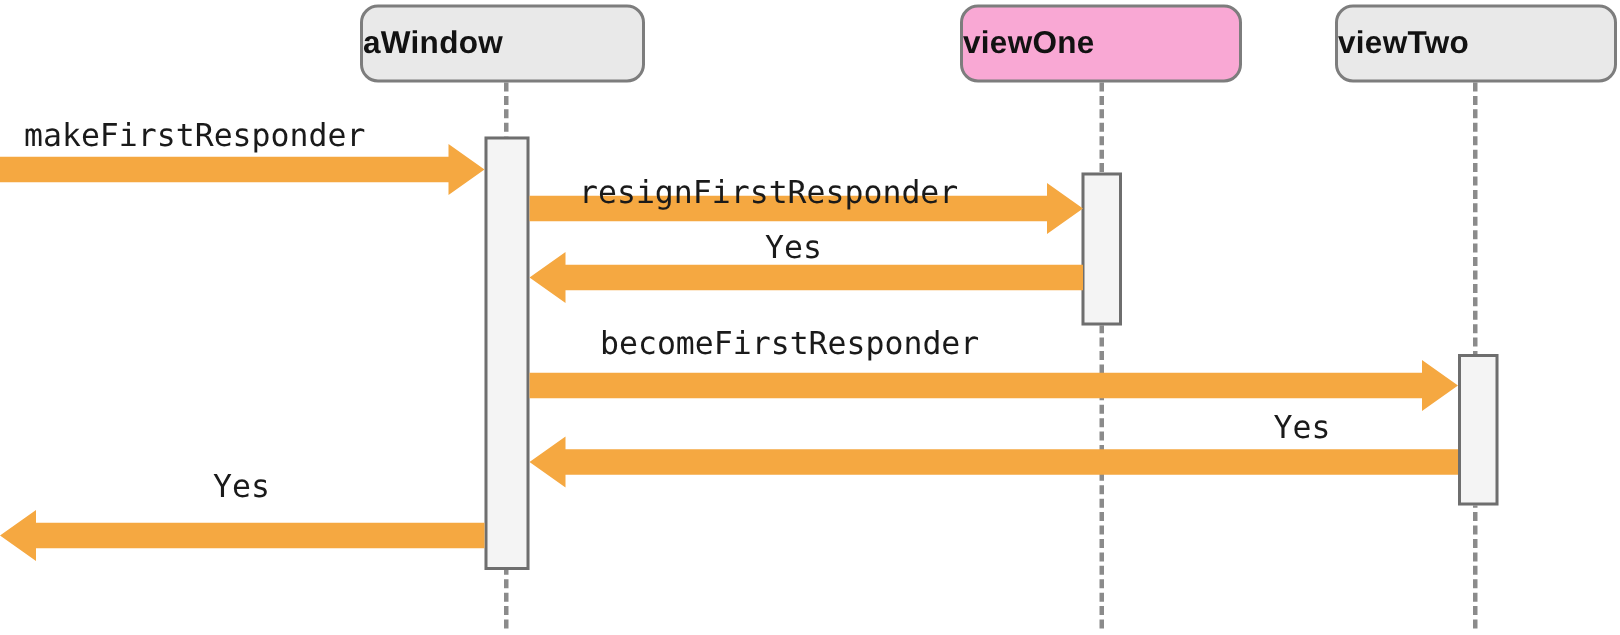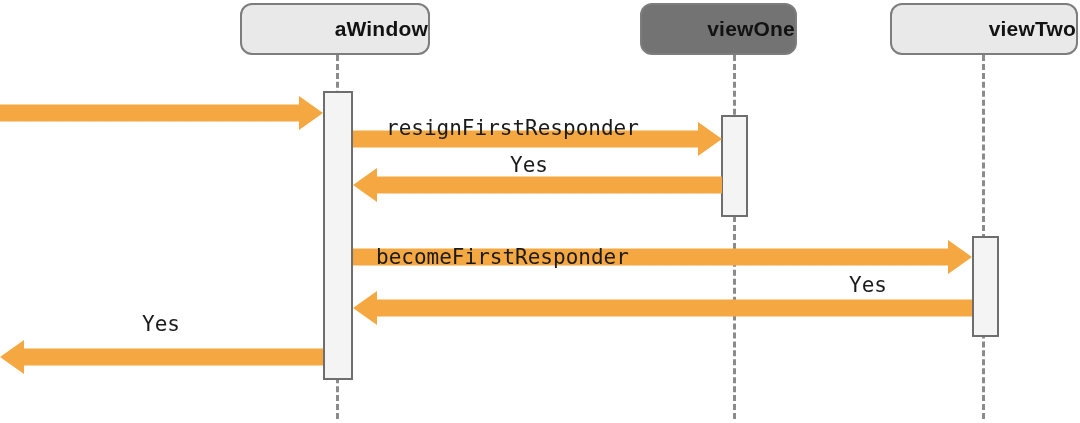--- a/index.html
+++ b/index.html
@@ -18,21 +18,21 @@
   }
   
   .lifeline-head {
     position: absolute;
     box-sizing: border-box;
     background: #e9e9e9;
     border: 2px solid #7d7d7d;
     border-radius: 12px;
     display: flex;
     align-items: center;
-    justify-content: flex-end;
+    justify-content: flex-start;
     font-family: "Liberation Sans", sans-serif;
     font-weight: bold;
     font-size: 21px;
     color: #121212;
     letter-spacing: 0.2px;
   }
   
   .lifeline-dash {
     position: absolute;
     width: 0;
@@ -75,52 +75,53 @@
     <div class="lifeline-dash" style="left: 733px; top: 55px; height: 364px; border-left-color: rgb(139, 139, 139);"></div>
     <div class="lifeline-dash" style="left: 982px; top: 55px; height: 364px; border-left-color: rgb(139, 139, 139);"></div>
     <div class="activation" style="left: 323px; top: 91px; width: 30px; height: 289px; background: rgb(244, 244, 244); border-color: rgb(110, 110, 110);"></div>
     <div class="activation" style="left: 721px; top: 115px; width: 27px; height: 102px; background: rgb(244, 244, 244); border-color: rgb(110, 110, 110);"></div>
     <div class="activation" style="left: 972px; top: 236px; width: 27px; height: 101px; background: rgb(244, 244, 244); border-color: rgb(110, 110, 110);"></div>
     <div class="msg-arrow" style="left: 0px; top: 95.5px; width: 323px; height: 34px;">
       <svg viewBox="0 0 323 34" preserveAspectRatio="none" width="323" height="34">
         <path d="M0,8.5 L299,8.5 L299,0 L323,17 L299,34 L299,25.5 L0,25.5 Z" fill="#f5a841"></path>
       </svg>
     </div>
+    <div class="msg-label" style="left: 16px; top: 78px; color: rgb(26, 26, 26);">makeFirstResponder</div>
     <div class="msg-arrow" style="left: 353px; top: 121.5px; width: 369px; height: 34px;">
       <svg viewBox="0 0 369 34" preserveAspectRatio="none" width="369" height="34">
         <path d="M0,8.5 L345,8.5 L345,0 L369,17 L345,34 L345,25.5 L0,25.5 Z" fill="#f5a841"></path>
       </svg>
     </div>
     <div class="msg-label" style="left: 386px; top: 116px; color: rgb(26, 26, 26);">resignFirstResponder</div>
     <div class="msg-arrow" style="left: 353px; top: 167.5px; width: 369px; height: 34px;">
       <svg viewBox="0 0 369 34" preserveAspectRatio="none" width="369" height="34">
         <path d="M369,8.5 L24,8.5 L24,0 L0,17 L24,34 L24,25.5 L369,25.5 Z" fill="#f5a841"></path>
       </svg>
     </div>
     <div class="msg-label" style="left: 510px; top: 153px; color: rgb(26, 26, 26);">Yes</div>
     <div class="msg-arrow" style="left: 353px; top: 239.5px; width: 619px; height: 34px;">
       <svg viewBox="0 0 619 34" preserveAspectRatio="none" width="619" height="34">
         <path d="M0,8.5 L595,8.5 L595,0 L619,17 L595,34 L595,25.5 L0,25.5 Z" fill="#f5a841"></path>
       </svg>
     </div>
-    <div class="msg-label" style="left: 376px; top: 217px; color: rgb(26, 26, 26); margin-top: 28px;">becomeFirstResponder</div>
+    <div class="msg-label" style="left: 400px; top: 217px; color: rgb(26, 26, 26);">becomeFirstResponder</div>
     <div class="msg-arrow" style="left: 353px; top: 290.5px; width: 619px; height: 34px;">
       <svg viewBox="0 0 619 34" preserveAspectRatio="none" width="619" height="34">
         <path d="M619,8.5 L24,8.5 L24,0 L0,17 L24,34 L24,25.5 L619,25.5 Z" fill="#f5a841"></path>
       </svg>
     </div>
     <div class="msg-label" style="left: 849px; top: 273px; color: rgb(26, 26, 26);">Yes</div>
     <div class="msg-arrow" style="left: 0px; top: 339.5px; width: 323px; height: 34px;">
       <svg viewBox="0 0 323 34" preserveAspectRatio="none" width="323" height="34">
         <path d="M323,8.5 L24,8.5 L24,0 L0,17 L24,34 L24,25.5 L323,25.5 Z" fill="#f5a841"></path>
       </svg>
     </div>
     <div class="msg-label" style="left: 142px; top: 312px; color: rgb(26, 26, 26);">Yes</div>
     <div class="lifeline-head" style="left: 240px; top: 3px; width: 190px; height: 52px; background: rgb(233, 233, 233); border-color: rgb(125, 125, 125);">
       <span>aWindow</span>
     </div>
-    <div class="lifeline-head" style="left: 640px; top: 3px; width: 157px; height: 52px; background: #737373; border-color: rgb(125, 125, 125);">
+    <div class="lifeline-head" style="left: 640px; top: 3px; width: 188px; height: 52px; background: #f9a8d4; border-color: rgb(125, 125, 125);">
       <span>viewOne</span>
     </div>
     <div class="lifeline-head" style="left: 890px; top: 3px; width: 188px; height: 52px; background: rgb(233, 233, 233); border-color: rgb(125, 125, 125);">
       <span>viewTwo</span>
     </div>
   </div>
 
 </body></html>

